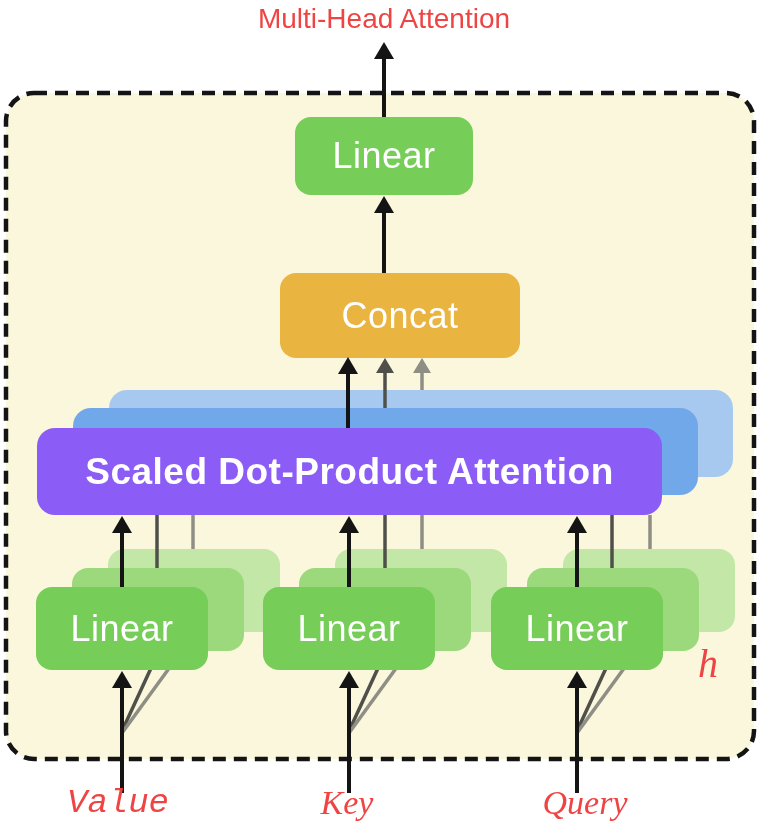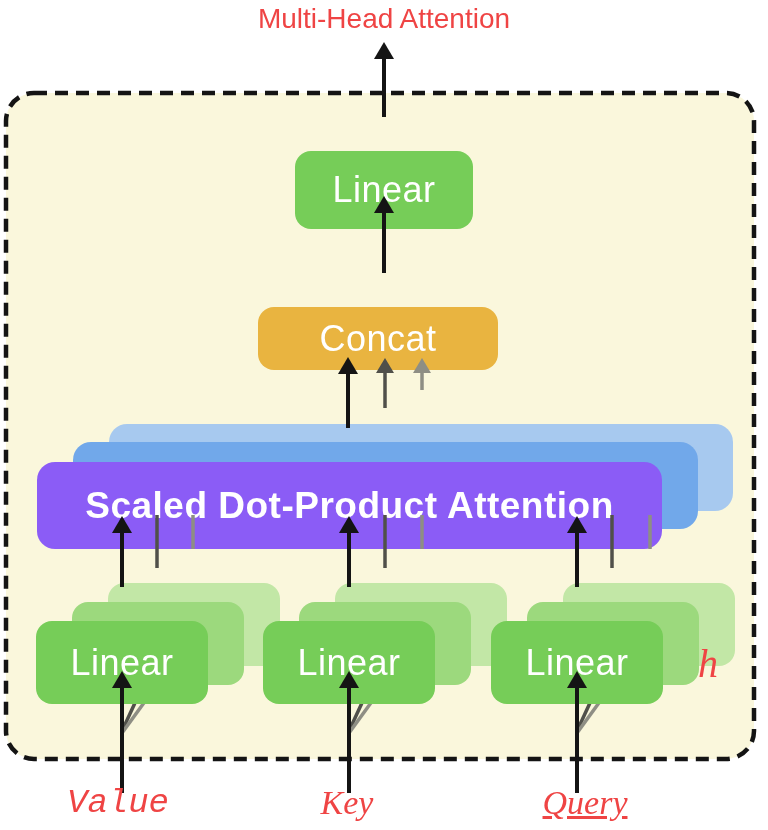--- a/index.html
+++ b/index.html
@@ -5,45 +5,45 @@
   html,body{margin:0;padding:0;background:#FFFFFF;}
   .canvas{
     position:relative;width:768px;height:830px;background:#FFFFFF;overflow:hidden;
     font-family:"Liberation Sans",sans-serif;
   }
   .layer{position:absolute;left:0;top:0;width:768px;height:830px;}
   #under-layer{z-index:1;}
   .box{
     position:absolute;z-index:3;border-radius:16px;
     display:flex;align-items:center;justify-content:center;
-    color:#FFFFFF;font-weight:500;letter-spacing:0.5px;margin-top:34px;
+    color:#FFFFFF;font-weight:500;letter-spacing:0.5px;
   }
   #over-layer{z-index:4;}
   .txt{position:absolute;z-index:5;color:#ef4444;text-align:center;}
   .title{left:204px;top:3px;width:360px;font-size:28px;font-weight:500;}
   
   .g-back{background:#C2E7A6;}
   .g-mid{background:#9CD97D;}
   .g-front{background:#76CD58;font-size:36px;}
   .gbox{width:172px;height:83px;}
   .s1-back{left:108px;top:549px;} .s1-mid{left:72px;top:568px;} .s1-front{left:36px;top:587px;}
   .s2-back{left:335px;top:549px;} .s2-mid{left:299px;top:568px;} .s2-front{left:263px;top:587px;}
   .s3-back{left:563px;top:549px;} .s3-mid{left:527px;top:568px;} .s3-front{left:491px;top:587px;}
   
   .b-back{left:109px;top:390px;width:624px;height:87px;background:#A7C9EF;border-radius:18px;}
   .b-mid{left:73px;top:408px;width:625px;height:87px;background:#71A8EA;border-radius:18px;}
   .b-front{left:37px;top:428px;width:625px;height:87px;background:#8b5cf6;border-radius:18px;font-size:37px;font-weight:bold;}
   
-  .concat{left:258px;top:273px;width:240px;height:63px;background:#E9B440;font-size:36px;}
+  .concat{left:280px;top:273px;width:240px;height:85px;background:#E9B440;font-size:36px;}
   .out-linear{left:295px;top:117px;width:178px;height:78px;background:#76CD58;font-size:36px;}
   
   .io-label{font-family:"Liberation Serif",serif;font-style:italic;font-size:34px;width:180px;top:784px;}
   .lbl-value{left:28px;font-family:Liberation Mono, monospace;}
   .lbl-key{left:257px;}
-  .lbl-query{left:495px;text-decoration:underline;}
+  .lbl-query{left:495px;}
   .h-label{font-family:"Liberation Serif",serif;font-style:italic;font-size:40px;left:684px;top:640px;width:48px;}
 </style>
 </head>
 <body>
 
 <div class="canvas">
 
   <div class="txt title">Multi-Head Attention</div>
 
   <svg id="under-layer" class="layer" viewBox="0 0 768 830">

